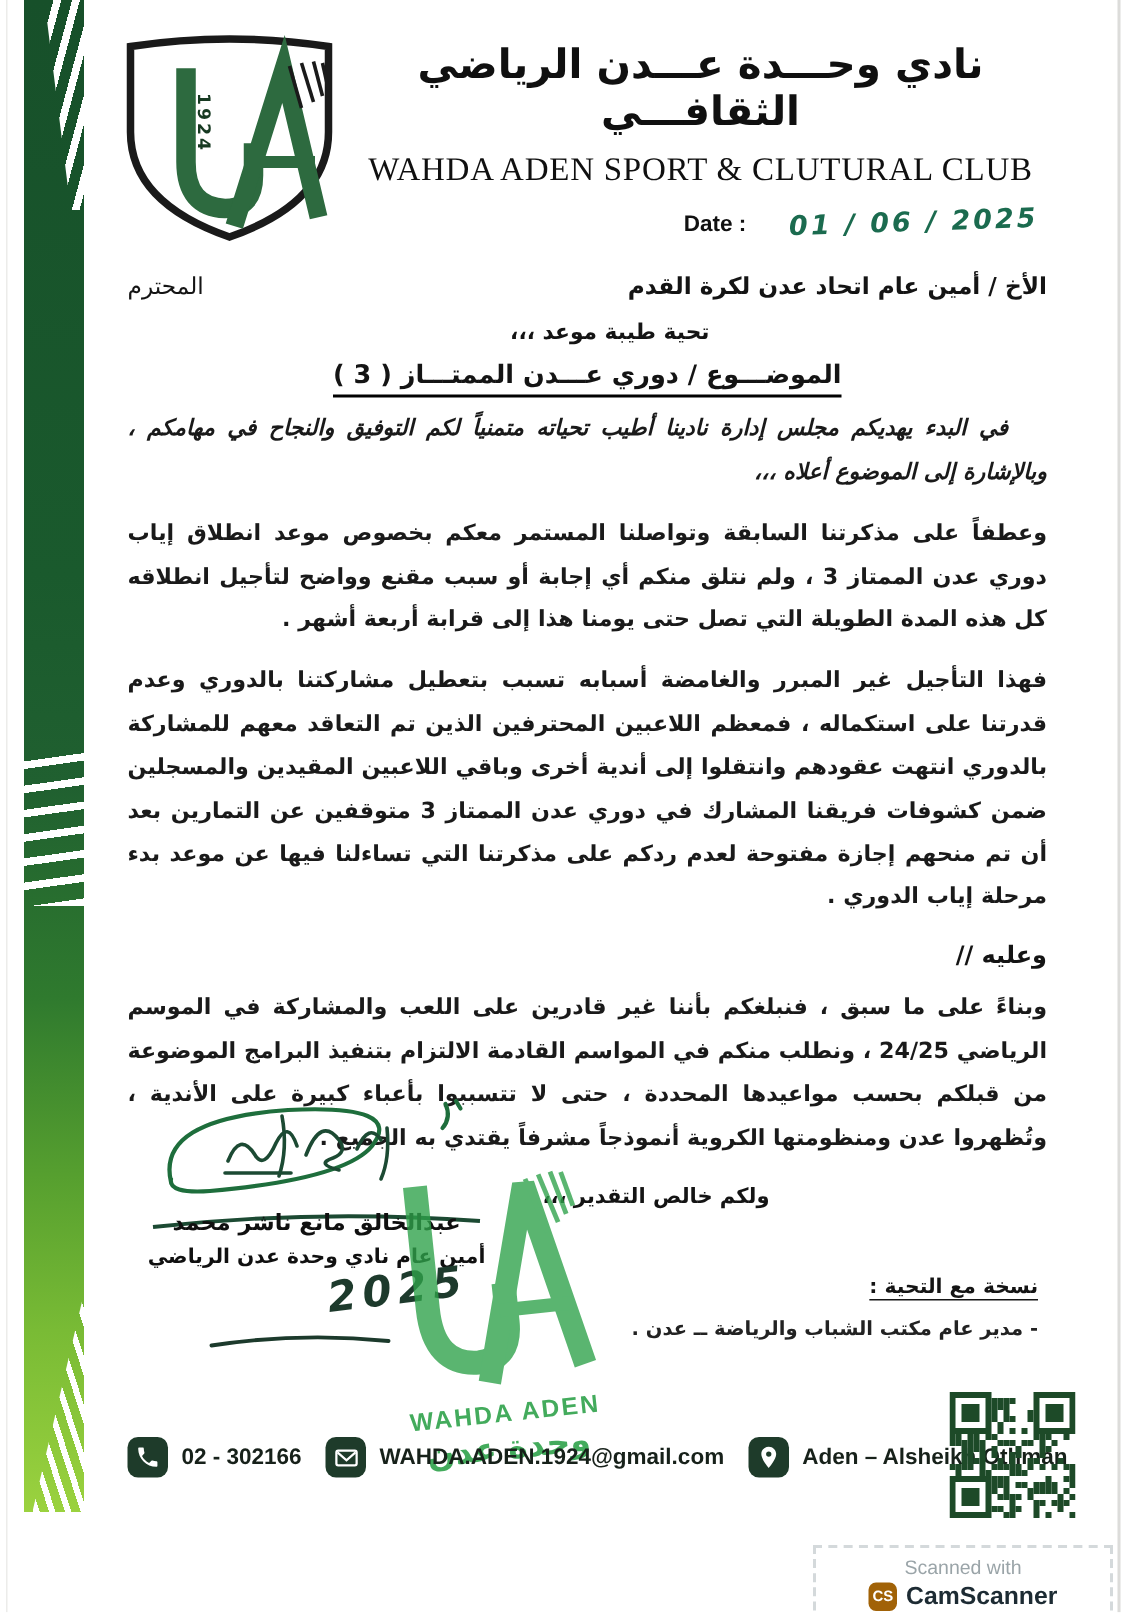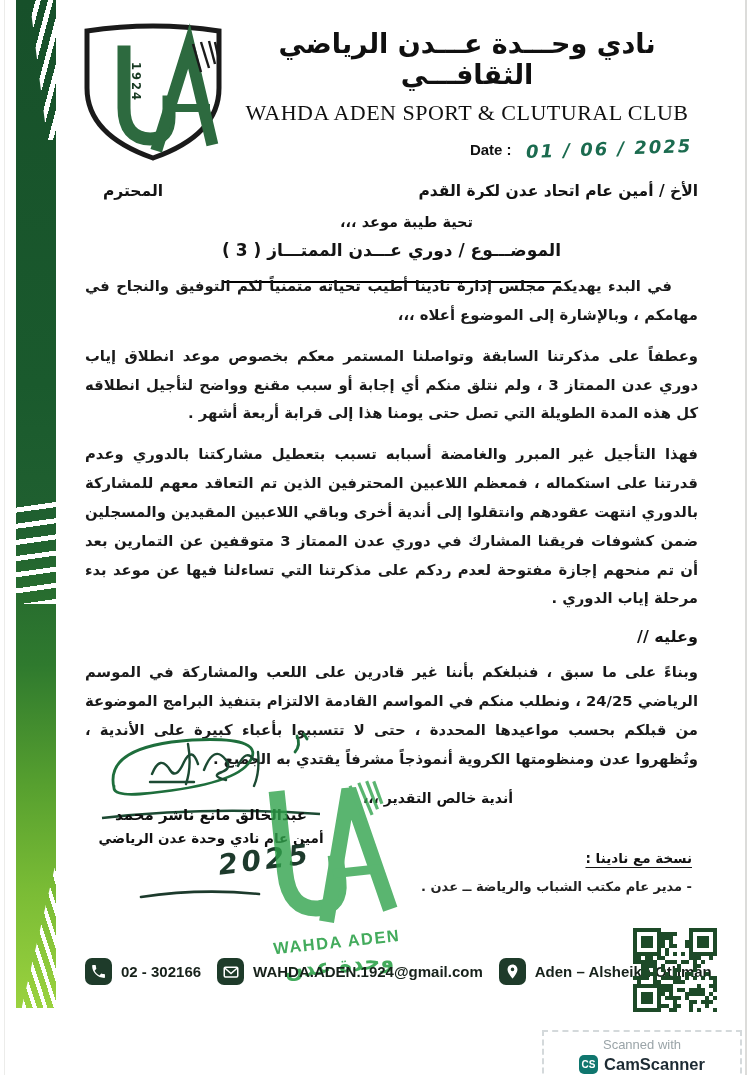--- a/index.html
+++ b/index.html
@@ -22,37 +22,37 @@
   .band .stripes-bottom{position:absolute;top:862px;left:0;right:0;height:146px;
         background:repeating-linear-gradient(72deg,rgba(255,255,255,0) 0 6px,#fff 6px 10px);
         clip-path:polygon(100% 0,100% 100%,14% 100%);}
 
   
   .logo{position:absolute;left:72px;top:18px;width:162px;height:144px;}
   .titles{position:absolute;left:232px;right:48px;top:28px;text-align:center;}
   .title-ar{font-size:27px;font-weight:bold;direction:rtl;letter-spacing:0;color:#101010;}
   .title-en{margin-top:10px;font-family:"Liberation Serif",serif;font-weight:normal;
             font-size:22px;letter-spacing:.5px;color:#101010;}
-  .date-row{position:absolute;top:138px;right:58px;display:flex;align-items:baseline;gap:14px;}
+  .date-row{position:absolute;top:138px;right:58px;display:flex;align-items:baseline;gap:28px;}
   .date-label{font-family:"Liberation Sans",sans-serif;font-weight:bold;font-size:15px;color:#111;}
   .date-value{font-size:18px;font-weight:bold;font-style:italic;color:#1b6b4f;
               transform:rotate(-2deg);letter-spacing:2px;}
 
   
   .letter{position:absolute;left:85px;right:52px;top:182px;direction:rtl;}
   .addr-row{display:flex;justify-content:space-between;align-items:baseline;}
   .addressee{font-weight:bold;font-size:15.5px;}
-  .honorific{font-weight:bold;font-size:15.5px;margin-left:18px;}
+  .honorific{font-weight:normal;font-size:15.5px;}
   .salutation{margin-top:14px;text-align:right;padding-left:0;padding-right:0;
               font-weight:bold;font-size:14.5px;direction:rtl;
               margin-right:225px;}
   .subject{margin-top:10px;text-align:center;}
-  .subject span{font-weight:bold;font-size:17px;border-bottom:2.5px solid #000;padding-bottom:21px;}
+  .subject span{font-weight:bold;font-size:17px;border-bottom:2.5px solid #000;padding-bottom:3px;}
   .para{margin:12px 0 0 0;text-align:justify;font-weight:bold;font-size:14.8px;line-height:1.95;color:#1a1a1a;}
-  .para.indent{text-indent:26px;}
+  .para.indent{text-indent:26px;font-style:italic;}
   .therefore{margin-top:14px;font-weight:bold;font-size:16px;}
   .regards{margin-top:16px;font-weight:bold;font-size:14px;margin-left:0;margin-right:185px;
            text-align:right;}
 
   
   .sig-scribble{position:absolute;left:92px;top:726px;width:235px;height:104px;}
   .sig-block{position:absolute;left:95px;top:806px;width:232px;text-align:center;direction:rtl;}
   .sig-name{font-weight:bold;font-size:15px;color:#101010;}
   .sig-title{margin-top:6px;font-weight:bold;font-size:13.5px;color:#101010;}
   .sig-year{position:absolute;left:218px;top:843px;font-size:28px;font-weight:bold;font-style:italic;
@@ -75,21 +75,21 @@
   .f-icon{width:27px;height:27px;border-radius:7px;background:#1e3b2a;display:flex;
           align-items:center;justify-content:center;flex:0 0 auto;}
   .f-text{font-family:"Liberation Sans",sans-serif;font-weight:bold;font-size:15px;color:#17211a;}
   .qr{position:absolute;left:633px;top:928px;width:84px;height:84px;}
 
   
   .scanbadge{position:absolute;right:8px;top:1030px;width:196px;padding:5px 0 7px;
              border:2px dashed #d4d9db;background:#fff;text-align:center;}
   .scan-line1{font-family:"Liberation Sans",sans-serif;font-size:13px;color:#9aa4a8;}
   .scan-line2{margin-top:3px;display:flex;align-items:center;justify-content:center;gap:6px;}
-  .cs-logo{width:19px;height:19px;border-radius:5px;background:#0f766e;color:#fff;
+  .cs-logo{width:19px;height:19px;border-radius:5px;background:#a16207;color:#fff;
            font-family:"Liberation Sans",sans-serif;font-weight:bold;font-size:10px;
            display:flex;align-items:center;justify-content:center;}
   .cs-word{font-family:Liberation Sans, sans-serif;font-weight:bold;font-size:16.5px;color:#1d2b33;}
 </style>
 </head>
 <body>
 
 <div class="page">
 
   <div class="edge-left"></div>
@@ -136,21 +136,21 @@
     </div>
     <div class="salutation">تحية طيبة موعد ،،،</div>
     <div class="subject">
       <span>الموضـــوع / دوري عـــدن الممتـــاز ( 3 )</span>
     </div>
     <p class="para indent">في البدء يهديكم مجلس إدارة نادينا أطيب تحياته متمنياً لكم التوفيق والنجاح في مهامكم ، وبالإشارة إلى الموضوع أعلاه ،،،</p>
     <p class="para">وعطفاً على مذكرتنا السابقة وتواصلنا المستمر معكم بخصوص موعد انطلاق إياب دوري عدن الممتاز 3 ، ولم نتلق منكم أي إجابة أو سبب مقنع وواضح لتأجيل انطلاقه كل هذه المدة الطويلة التي تصل حتى يومنا هذا إلى قرابة أربعة أشهر .</p>
     <p class="para">فهذا التأجيل غير المبرر والغامضة أسبابه تسبب بتعطيل مشاركتنا بالدوري وعدم قدرتنا على استكماله ، فمعظم اللاعبين المحترفين الذين تم التعاقد معهم للمشاركة بالدوري انتهت عقودهم وانتقلوا إلى أندية أخرى وباقي اللاعبين المقيدين والمسجلين ضمن كشوفات فريقنا المشارك في دوري عدن الممتاز 3 متوقفين عن التمارين بعد أن تم منحهم إجازة مفتوحة لعدم ردكم على مذكرتنا التي تساءلنا فيها عن موعد بدء مرحلة إياب الدوري .</p>
     <div class="therefore">وعليه //</div>
     <p class="para">وبناءً على ما سبق ، فنبلغكم بأننا غير قادرين على اللعب والمشاركة في الموسم الرياضي 24/25 ، ونطلب منكم في المواسم القادمة الالتزام بتنفيذ البرامج الموضوعة من قبلكم بحسب مواعيدها المحددة ، حتى لا تتسببوا بأعباء كبيرة على الأندية ، وتُظهروا عدن ومنظومتها الكروية أنموذجاً مشرفاً يقتدي به الجميع .</p>
-    <div class="regards">أندية خالص التقدير ،،،</div>
+    <div class="regards">ولكم خالص التقدير ،،،</div>
   </div>
 
   <svg class="sig-scribble" viewBox="0 0 235 104">
     <g fill="none" stroke="#1e6e3c" stroke-width="2.8" stroke-linecap="round">
       <path d="M22,62 Q12,20 100,14 Q178,10 156,38 Q138,60 48,68 Q20,70 22,60"></path>
       <path d="M205,10 q4,9 -2,16"></path>
       <path d="M212,8 l3,5"></path>
     </g>
     <g fill="none" stroke="#1c4a33" stroke-width="2.4" stroke-linecap="round">
       <path d="M60,48 q8,-20 18,-4 q6,10 14,-8 q8,-16 14,2"></path>
@@ -184,21 +184,21 @@
           <path d="M133,15 L140,41"></path>
             <path d="M140,16 L145,36"></path>
         </g>
       </g>
       <text x="86" y="176" text-anchor="middle" font-size="16.5" font-weight="bold" fill="#2fa24b" letter-spacing="1.5" font-family="Liberation Sans,sans-serif">WAHDA ADEN</text>
       <text x="86" y="201" text-anchor="middle" font-size="22" font-weight="bold" fill="#2fa24b" font-family="DejaVu Sans,sans-serif" direction="rtl">وحدة عدن</text>
     </g>
   </svg>
 
   <div class="copy">
-    <div class="copy-heading">نسخة مع نادينا :</div>
+    <div class="copy-heading">نسخة مع التحية :</div>
     <div class="copy-item">-   مدير عام مكتب الشباب والرياضة ــ عدن .</div>
   </div>
 
   <div class="footer">
     <div class="f-item">
       <span class="f-icon">
         <svg viewBox="0 0 24 24" width="17" height="17">
             <path fill="#fff" d="M6.6 10.8c1.5 2.9 3.8 5.2 6.7 6.7l2.2-2.2c.3-.3.7-.4 1-.2 1.1.4 2.3.6 3.6.6.6 0 1 .4 1 1V20c0 .6-.4 1-1 1C10.8 21 3 13.2 3 3.9c0-.6.4-1 1-1h3.3c.6 0 1 .4 1 1 0 1.2.2 2.4.6 3.6.1.3 0 .7-.2 1l-2.1 2.3z"></path>
           </svg>
       </span>

